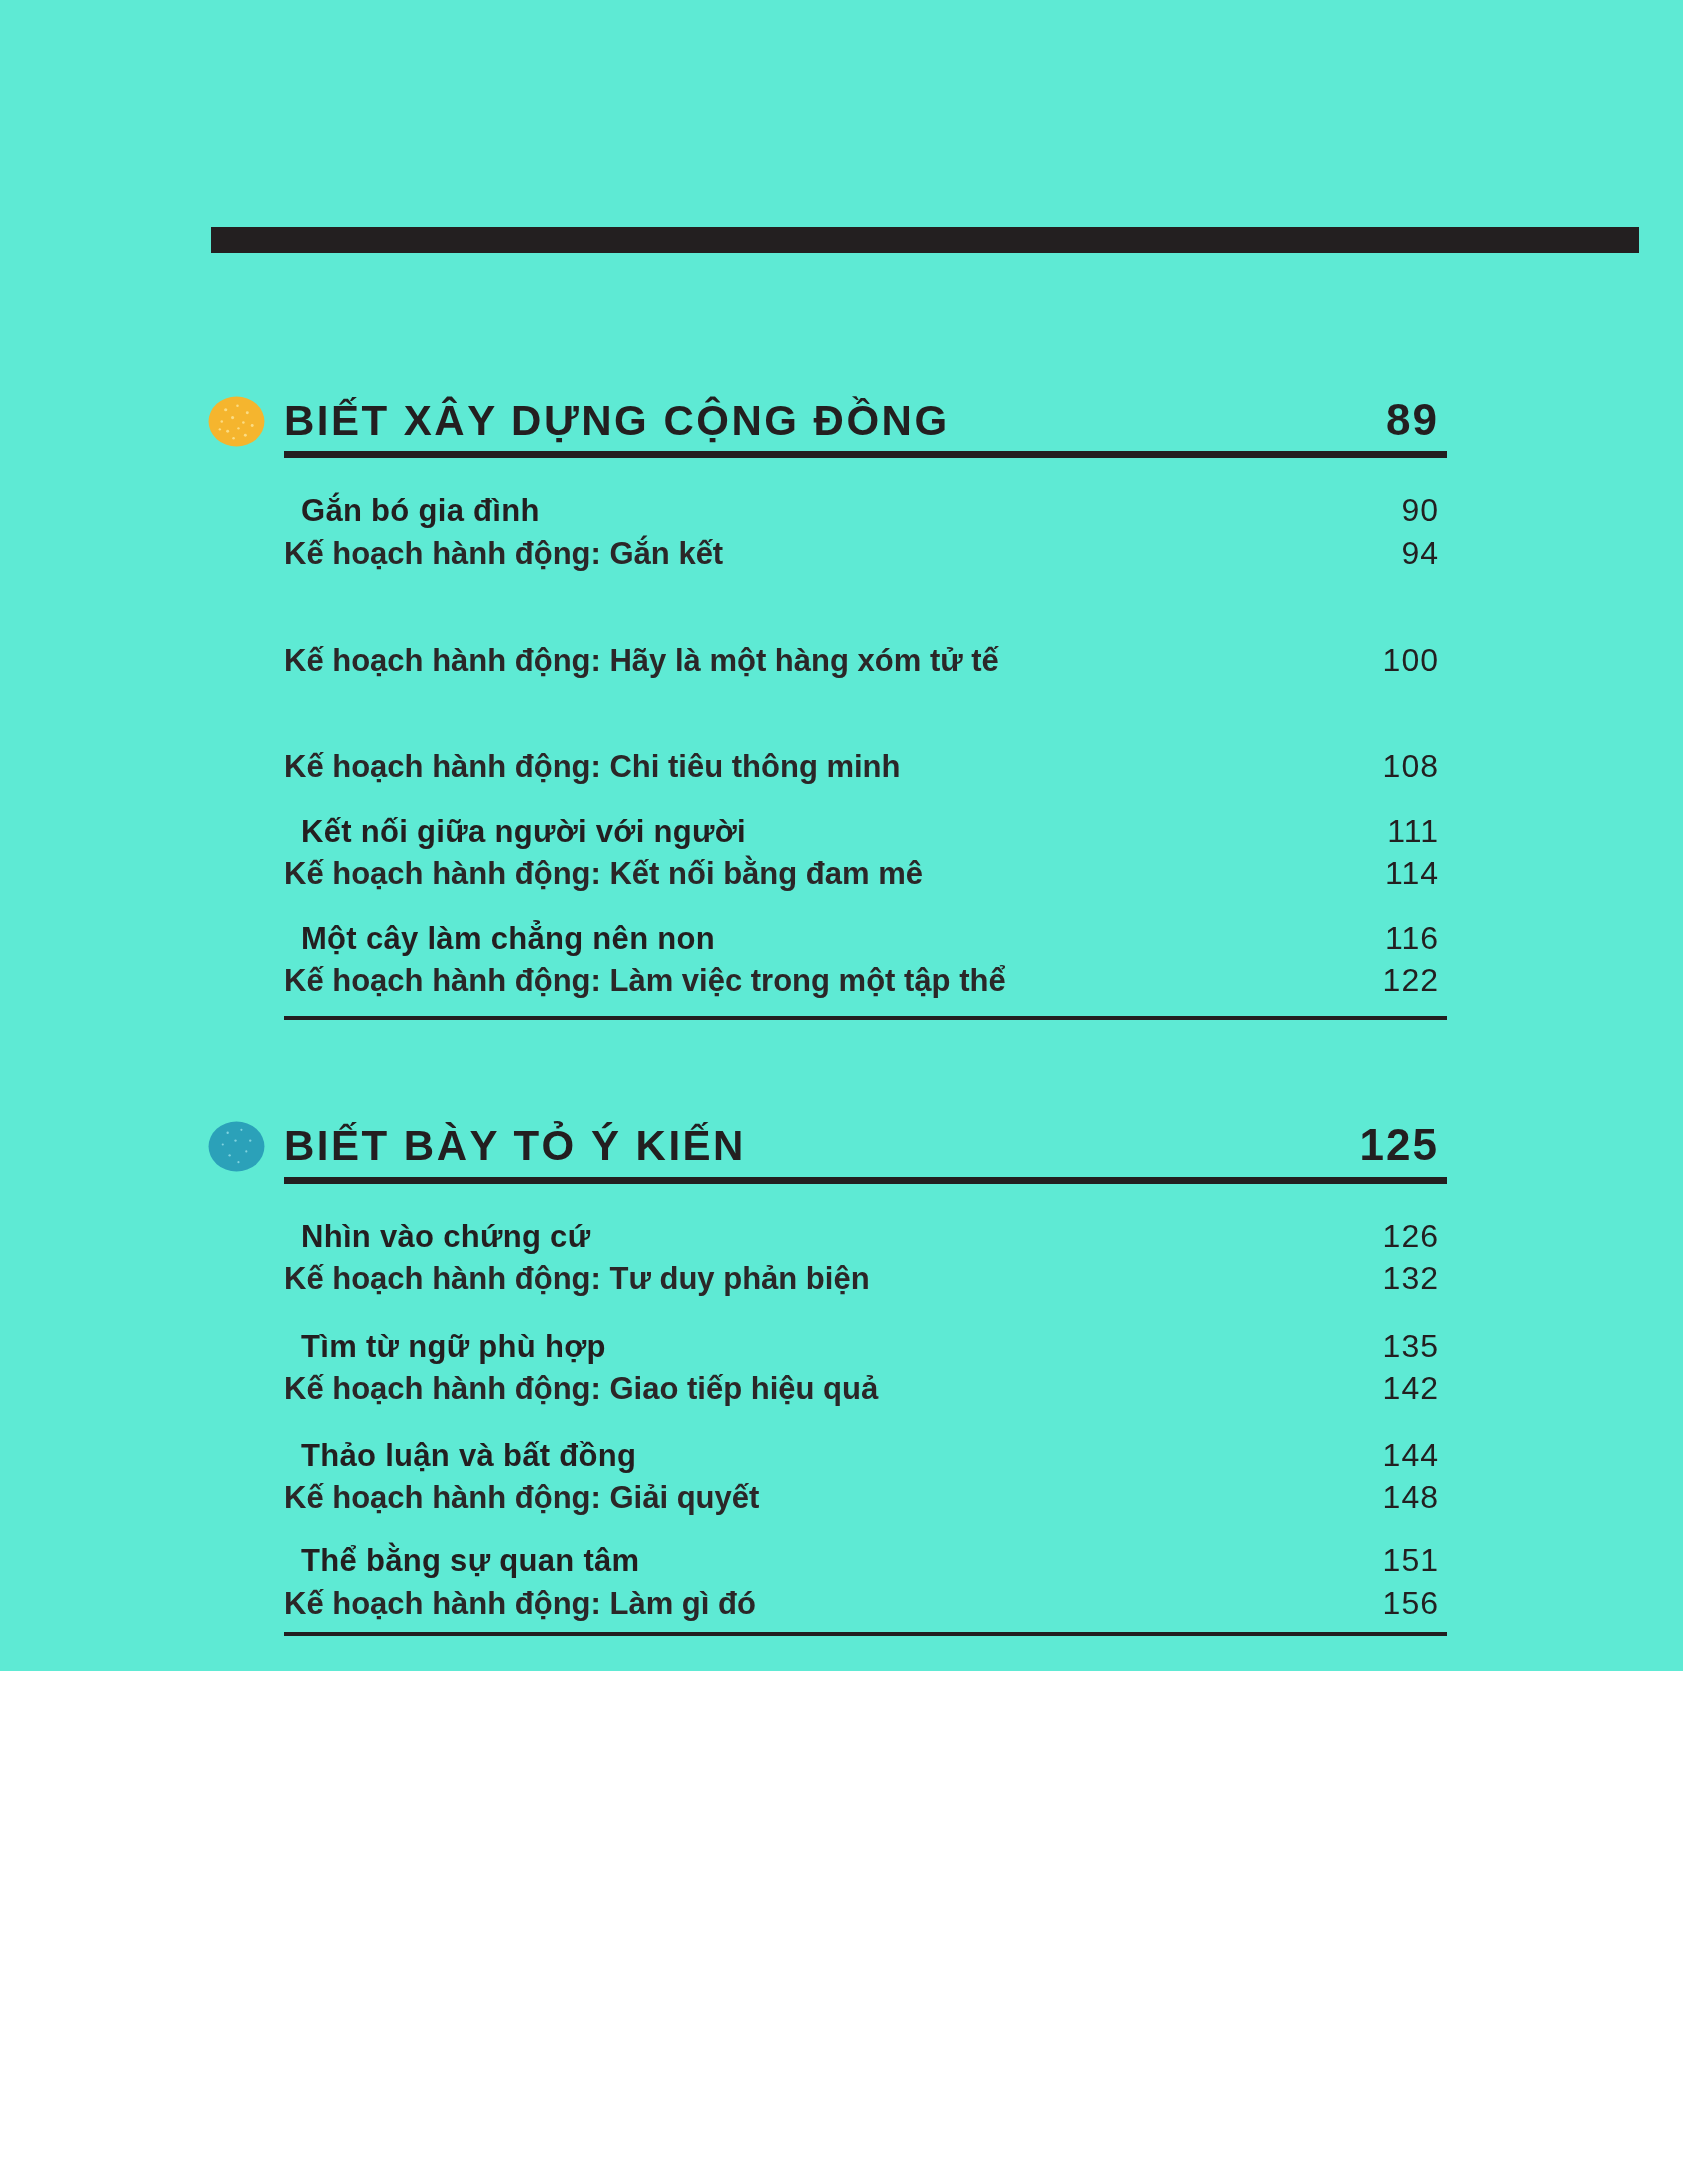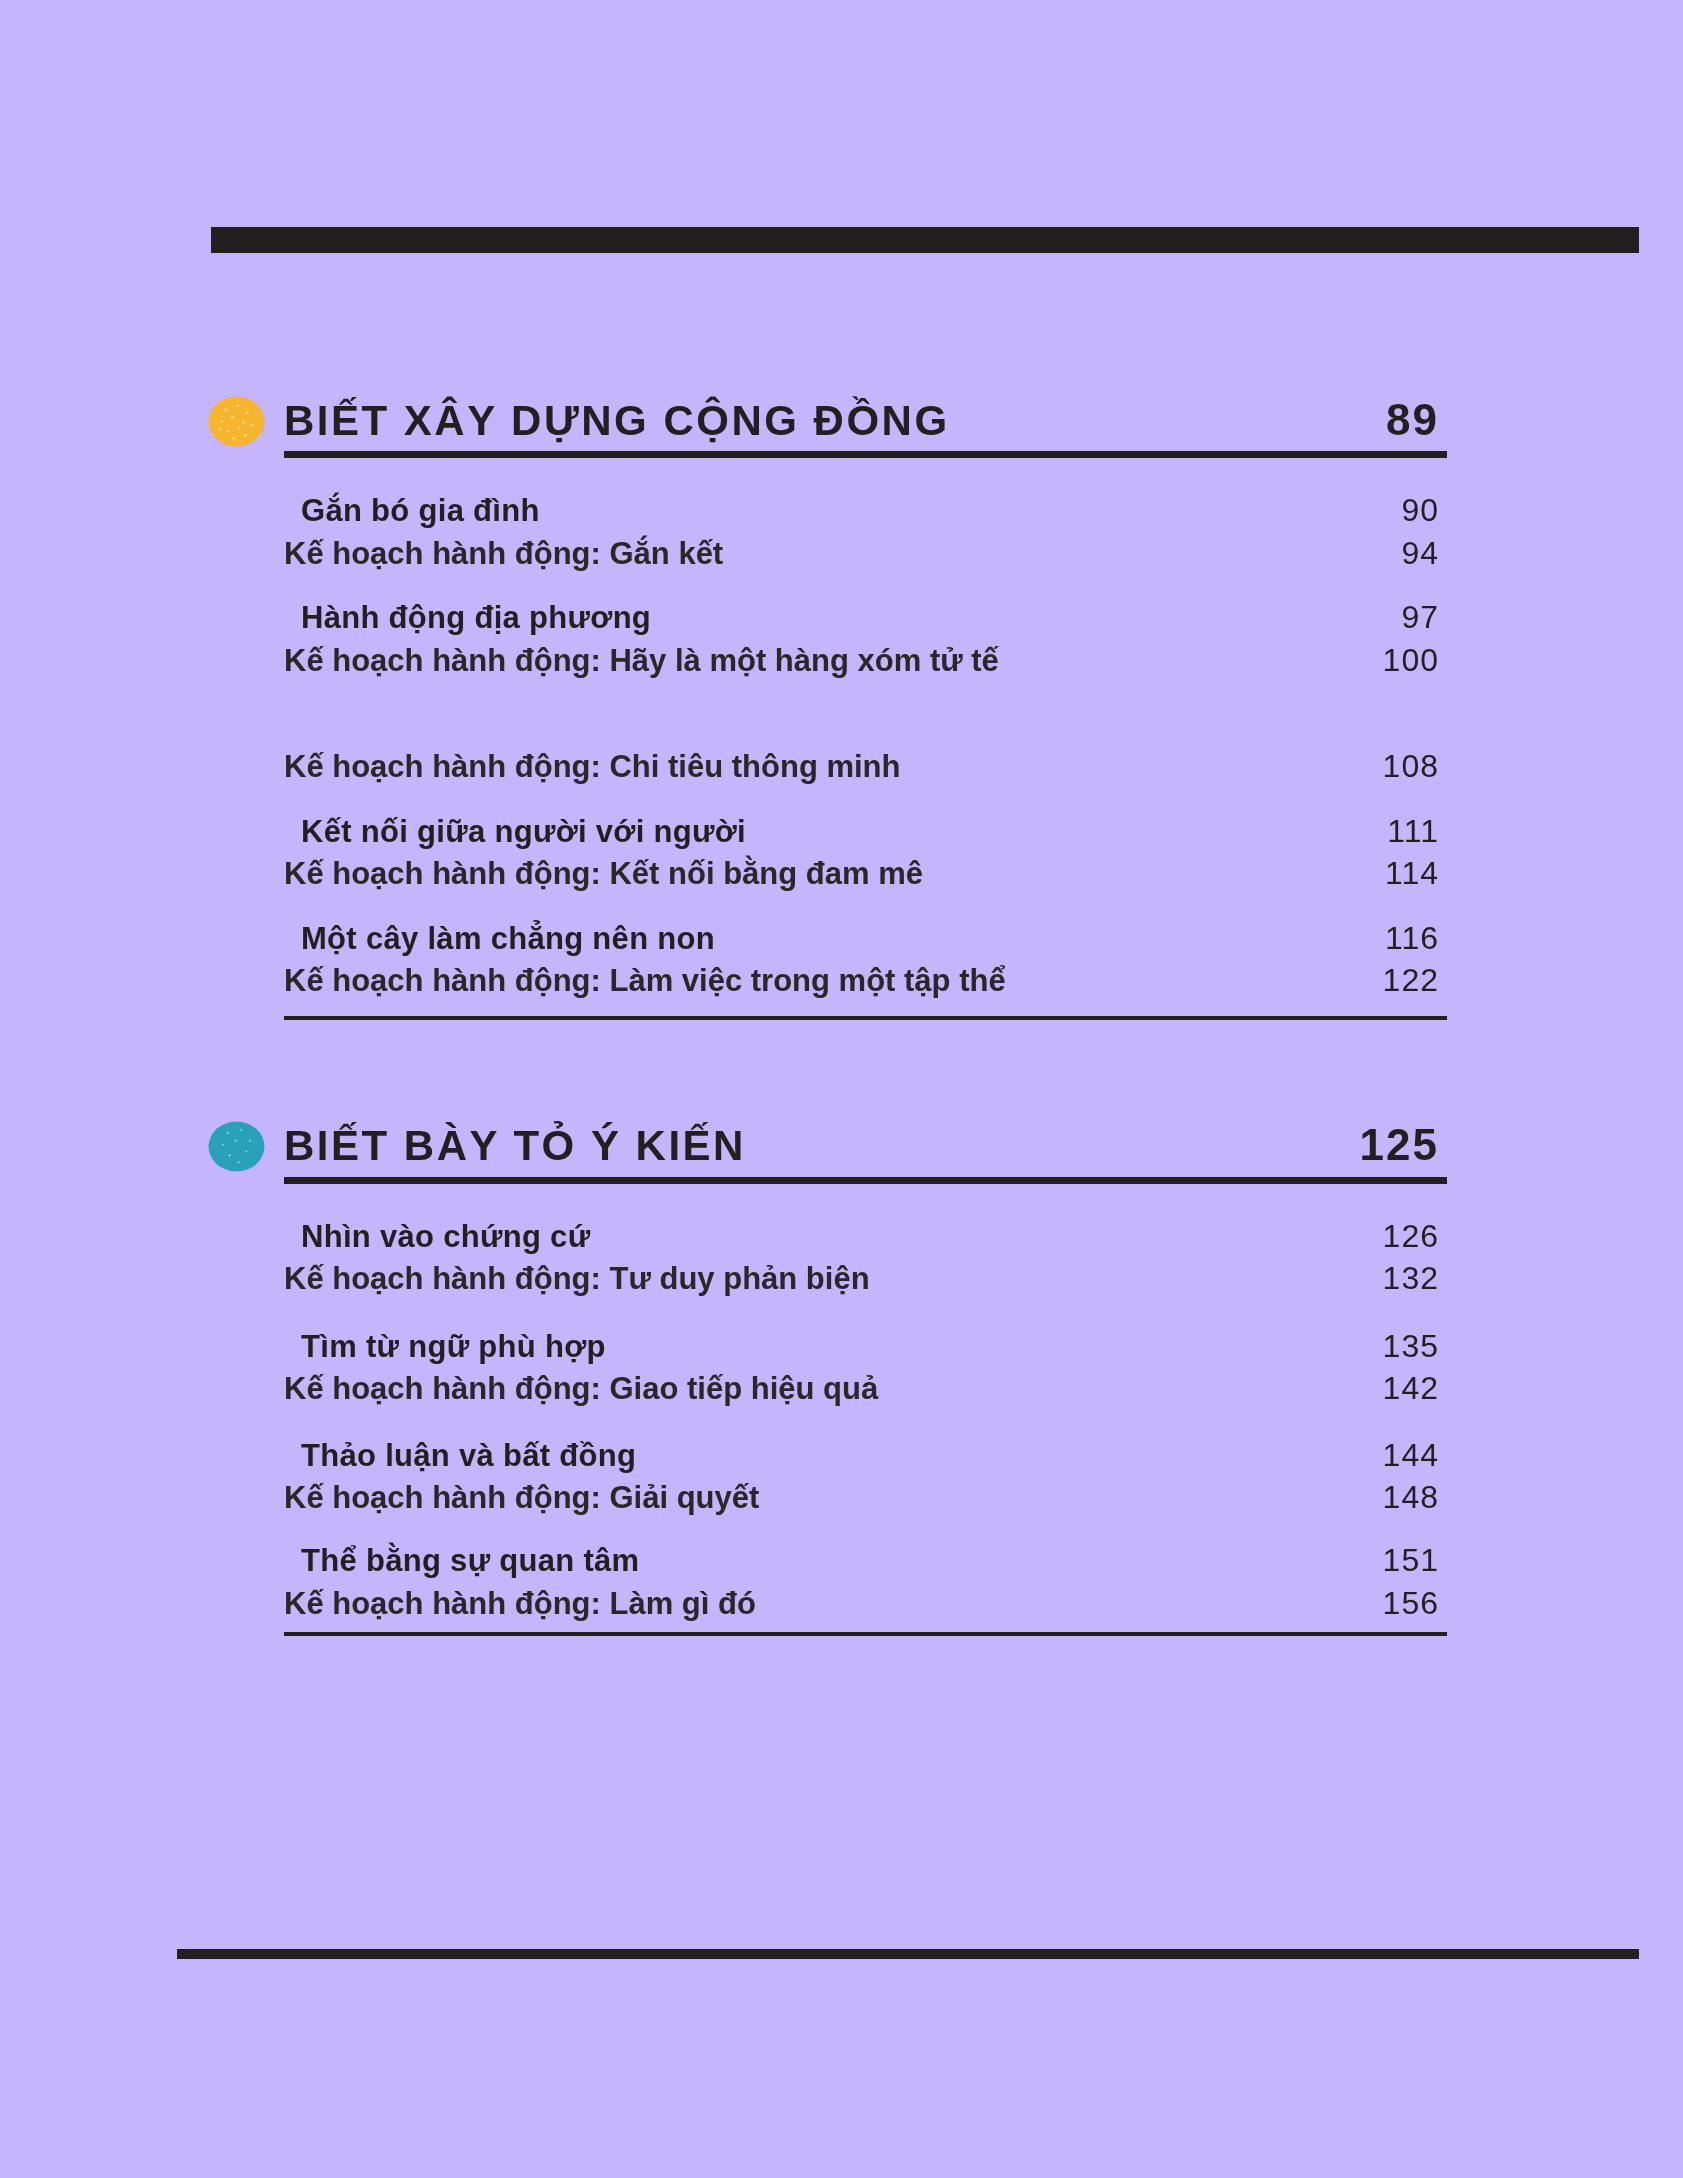--- a/index.html
+++ b/index.html
@@ -1,19 +1,19 @@
 <!DOCTYPE html>
 <html lang="vi"><head>
 <meta charset="utf-8">
 <style>
   html,body { margin:0; padding:0; background:#ffffff; }
   .page {
     position:relative;
-    width:1683px; height:2178px;
-    background:#c4b5fd;
+    width:1683px; height:1671px;
+    background:#5eead4;
     overflow:hidden;
     font-family:"Liberation Sans", sans-serif;
     color:#231F20;
   }
   .bar { position:absolute; background:#231F20; }
   .bar.top-bar    { left:211px; top:227px;  width:1428px; height:26px; }
   .bar.bottom-bar { left:177px; top:1949px; width:1462px; height:10px; }
 
   .rule { position:absolute; left:284px; width:1163px; background:#231F20; }
   .rule.thick { height:7px; }
@@ -71,24 +71,20 @@
 
   <div class="row title" style="top:494px">
     <span class="t">Gắn bó gia đình</span>
     <span class="num">90</span>
   </div>
   <div class="row sub" style="top:537px">
     <span class="t">Kế hoạch hành động: Gắn kết</span>
     <span class="num">94</span>
   </div>
 
-  <div class="row title" style="top:601px">
-    <span class="t">Hành động địa phương</span>
-    <span class="num">97</span>
-  </div>
   <div class="row sub" style="top:644px">
     <span class="t">Kế hoạch hành động: Hãy là một hàng xóm tử tế</span>
     <span class="num">100</span>
   </div>
 
   <div class="row sub" style="top:750px">
     <span class="t">Kế hoạch hành động: Chi tiêu thông minh</span>
     <span class="num">108</span>
   </div>
 

